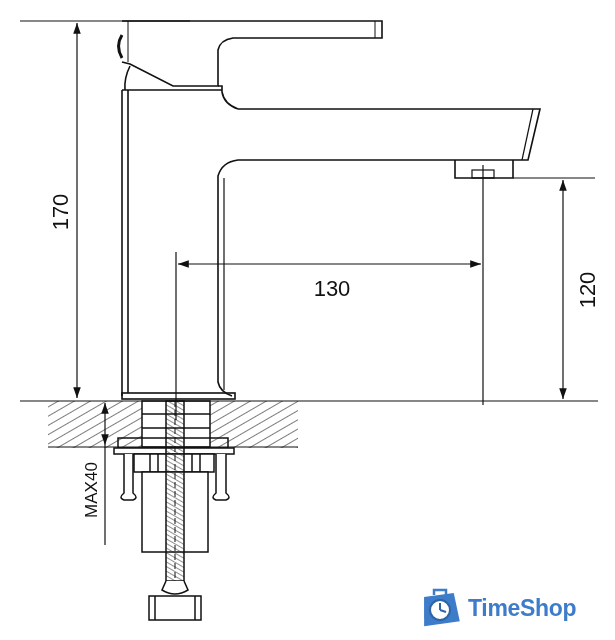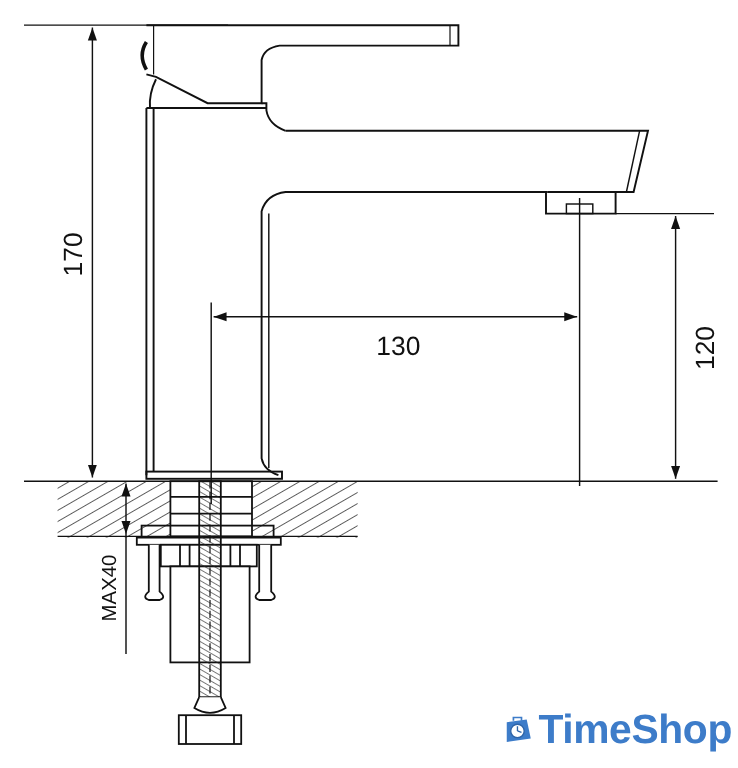--- a/index.html
+++ b/index.html
@@ -1,21 +1,21 @@
 <!DOCTYPE html>
 <html><head>
 <meta charset="utf-8">
 <style>
   html, body { margin:0; padding:0; background:#ffffff; }
   #canvas { position:relative; width:615px; height:640px; overflow:hidden; background:#fff; }
   svg { position:absolute; left:0; top:0; }
   .dimtext { font-family:"Liberation Sans", sans-serif; font-size:22px; fill:#111; }
   .maxtext { font-family:"Liberation Sans", sans-serif; font-size:17px; fill:#111; }
   .logo { position:absolute; left:420px; top:580px; width:190px; height:56px; display:flex; align-items:center; }
-  .logo-text { font-family:"Liberation Sans", sans-serif; font-weight:bold; font-size:34px; color:#3d7cc9; margin-left:4px; letter-spacing:-0.3px; }
+  .logo-text { font-family:"Liberation Sans", sans-serif; font-weight:bold; font-size:23px; color:#3d7cc9; margin-left:4px; letter-spacing:-0.3px; }
 </style>
 </head>
 <body>
 
 <div id="canvas">
 <svg width="615" height="640" viewBox="0 0 615 640" xmlns="http://www.w3.org/2000/svg">
   <defs>
     <pattern id="hatch" patternUnits="userSpaceOnUse" width="8" height="8" patternTransform="rotate(60)">
       <line x1="0" y1="0" x2="0" y2="8" stroke="#222" stroke-width="1.2"></line>
     </pattern>

